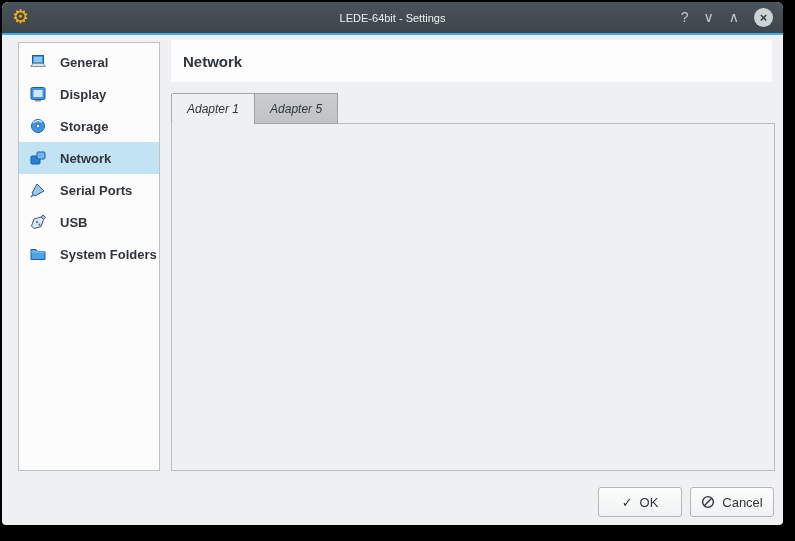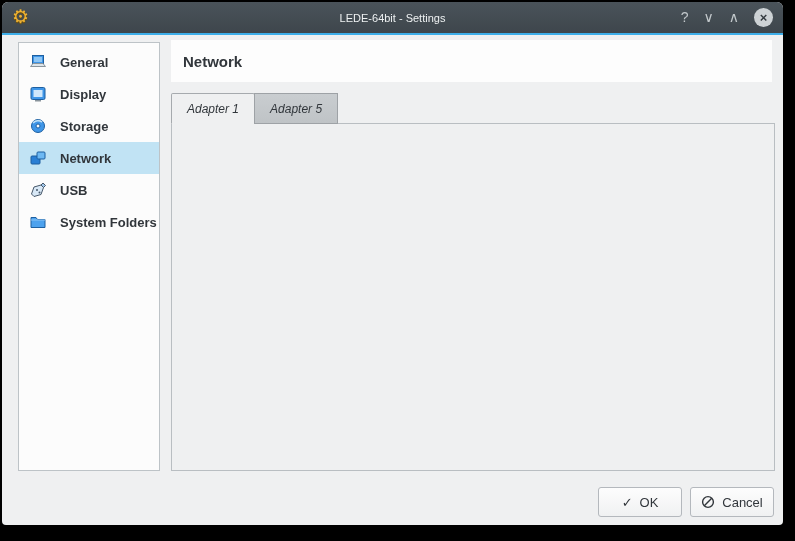--- a/index.html
+++ b/index.html
@@ -133,20 +133,28 @@
     </div>
     <div class="side-item selected">
       <svg width="20" height="20" viewBox="0 0 20 20">
           <rect x="3" y="8" width="9" height="8" rx="1" fill="#2a7fd4" stroke="#1d5fa0"></rect>
           <rect x="9" y="4" width="8" height="7" rx="1" fill="#6db8f2" stroke="#1d5fa0"></rect>
         </svg>
       <span>Network</span>
     </div>
     <div class="side-item">
       <svg width="20" height="20" viewBox="0 0 20 20">
+          <path d="M4 13l3 3 9-5-7-7-5 9z" fill="#9fc6ea" stroke="#1d5fa0"></path>
+          <path d="M9 4l7 7" stroke="#1d5fa0"></path>
+          <path d="M3 17l2.5-2.5" stroke="#5b6670" stroke-width="1.6"></path>
+        </svg>
+      <span>Serial Ports</span>
+    </div>
+    <div class="side-item">
+      <svg width="20" height="20" viewBox="0 0 20 20">
           <path d="M3.5 14l2.5 2.5 7-2 2.5-7L13 5 6 7z" fill="#d8e8f6" stroke="#47586a"></path>
           <path d="M13 5l2.5 2.5 2-2L15 3z" fill="#9fc6ea" stroke="#47586a"></path>
           <circle cx="9" cy="10" r="1" fill="#47586a"></circle>
           <circle cx="11.5" cy="12.5" r="1" fill="#47586a"></circle>
         </svg>
       <span>USB</span>
     </div>
     <div class="side-item">
       <svg width="20" height="20" viewBox="0 0 20 20">
           <path d="M3 5.5h5l1.5 2H17v8H3z" fill="#4da2ee" stroke="#1d5fa0"></path>

